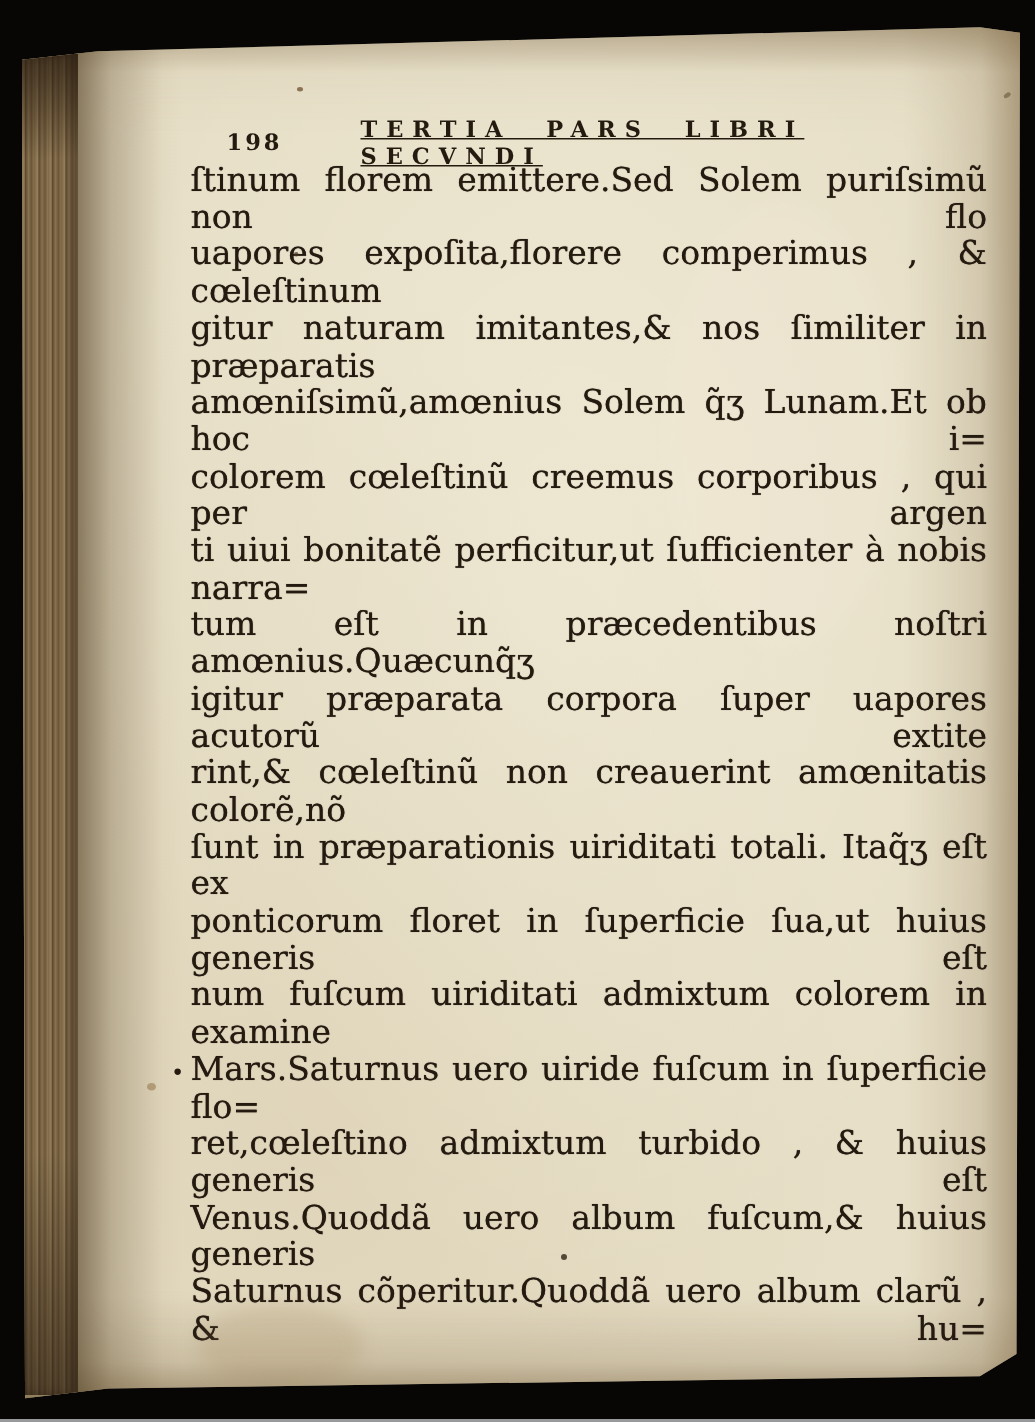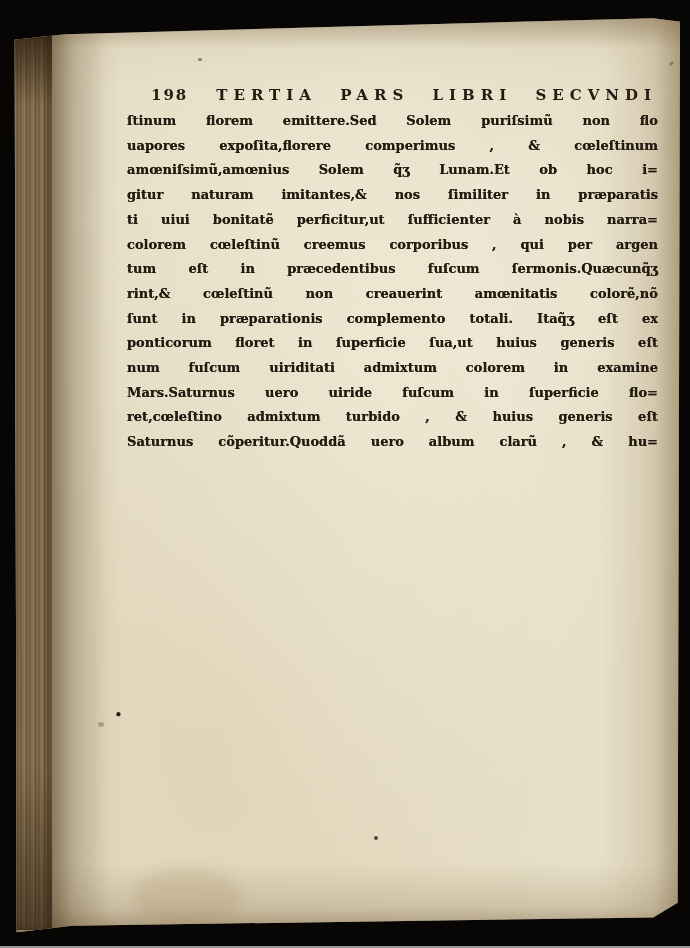--- a/index.html
+++ b/index.html
@@ -40,24 +40,24 @@
   
   .text-block{
     position:absolute;left:115px;top:70px;width:531px;
     color:var(--ink,#241a10);
   }
   .header-row{
     display:flex;align-items:center;height:22px;
     font-weight:700;font-size:15px;
   }
   .page-num{padding-left:24px;letter-spacing:2px;}
-  .header-title{margin-left:28px;letter-spacing:6px;word-spacing:12px;font-size:15px;}
+  .header-title{margin-left:52px;letter-spacing:6px;word-spacing:12px;font-size:15px;text-decoration:underline;}
   .body-text{position:relative;margin-top:3px;}
   .line{
-    font-size:13px;font-weight:700;line-height:24.7px;
+    font-size:22px;font-weight:400;line-height:24.7px;
     text-align:justify;text-align-last:justify;
     white-space:normal;
     text-shadow:0 0 .5px rgba(36,26,16,.85);
   }
   .margin-bullet{
     position:absolute;left:-13px;top:599px;
     font-size:15px;line-height:15px;color:var(--ink,#241a10);
   }
   
   .speck{position:absolute;border-radius:50%;}
@@ -83,31 +83,33 @@
 
   <div class="text-block">
     <div class="header-row">
       <span class="page-num">198</span>
       <span class="header-title">TERTIA PARS LIBRI SECVNDI</span>
     </div>
     <div class="body-text">
       <span class="margin-bullet">•</span>
       <div class="line">ſtinum florem emittere.Sed Solem puriſsimũ non flo</div>
       <div class="line">uapores expoſita,florere comperimus , &amp; cœleſtinum</div>
+      <div class="line">gitur naturam imitantes,&amp; nos ſimiliter in præparatis</div>
       <div class="line">amœniſsimũ,amœnius Solem q̃ʒ Lunam.Et ob hoc i=</div>
-      <div class="line">gitur naturam imitantes,&amp; nos ſimiliter in præparatis</div>
+      <div class="line">colorem cœleſtinũ creemus corporibus , qui per argen</div>
       <div class="line">ti uiui bonitatẽ perficitur,ut ſufficienter à nobis narra=</div>
-      <div class="line">colorem cœleſtinũ creemus corporibus , qui per argen</div>
-      <div class="line">tum eſt in præcedentibus fuſcum ſermonis.Quæcunq̃ʒ</div>
+      <div class="line">tum eſt in præcedentibus noſtri amœnius.Quæcunq̃ʒ</div>
+      <div class="line">igitur præparata corpora ſuper uapores acutorũ extite</div>
       <div class="line">rint,&amp; cœleſtinũ non creauerint amœnitatis colorẽ,nõ</div>
-      <div class="line">ſunt in præparationis complemento totali. Itaq̃ʒ eſt ex</div>
+      <div class="line">ſunt in præparationis uiriditati totali. Itaq̃ʒ eſt ex</div>
       <div class="line">ponticorum floret in ſuperficie ſua,ut huius generis eſt</div>
       <div class="line">num fuſcum uiriditati admixtum colorem in examine</div>
       <div class="line">Mars.Saturnus uero uiride fuſcum in ſuperficie flo=</div>
       <div class="line">ret,cœleſtino admixtum turbido , &amp; huius generis eſt</div>
+      <div class="line">Venus.Quoddã uero album fuſcum,&amp; huius generis</div>
       <div class="line">Saturnus cõperitur.Quoddã uero album clarũ , &amp; hu=</div>
 
     </div>
   </div>
 
   <div class="speck sp-a"></div>
   <div class="speck sp-b"></div>
   <div class="speck sp-c"></div>
   <div class="speck sp-d"></div>
   <div class="speck sp-e"></div>

